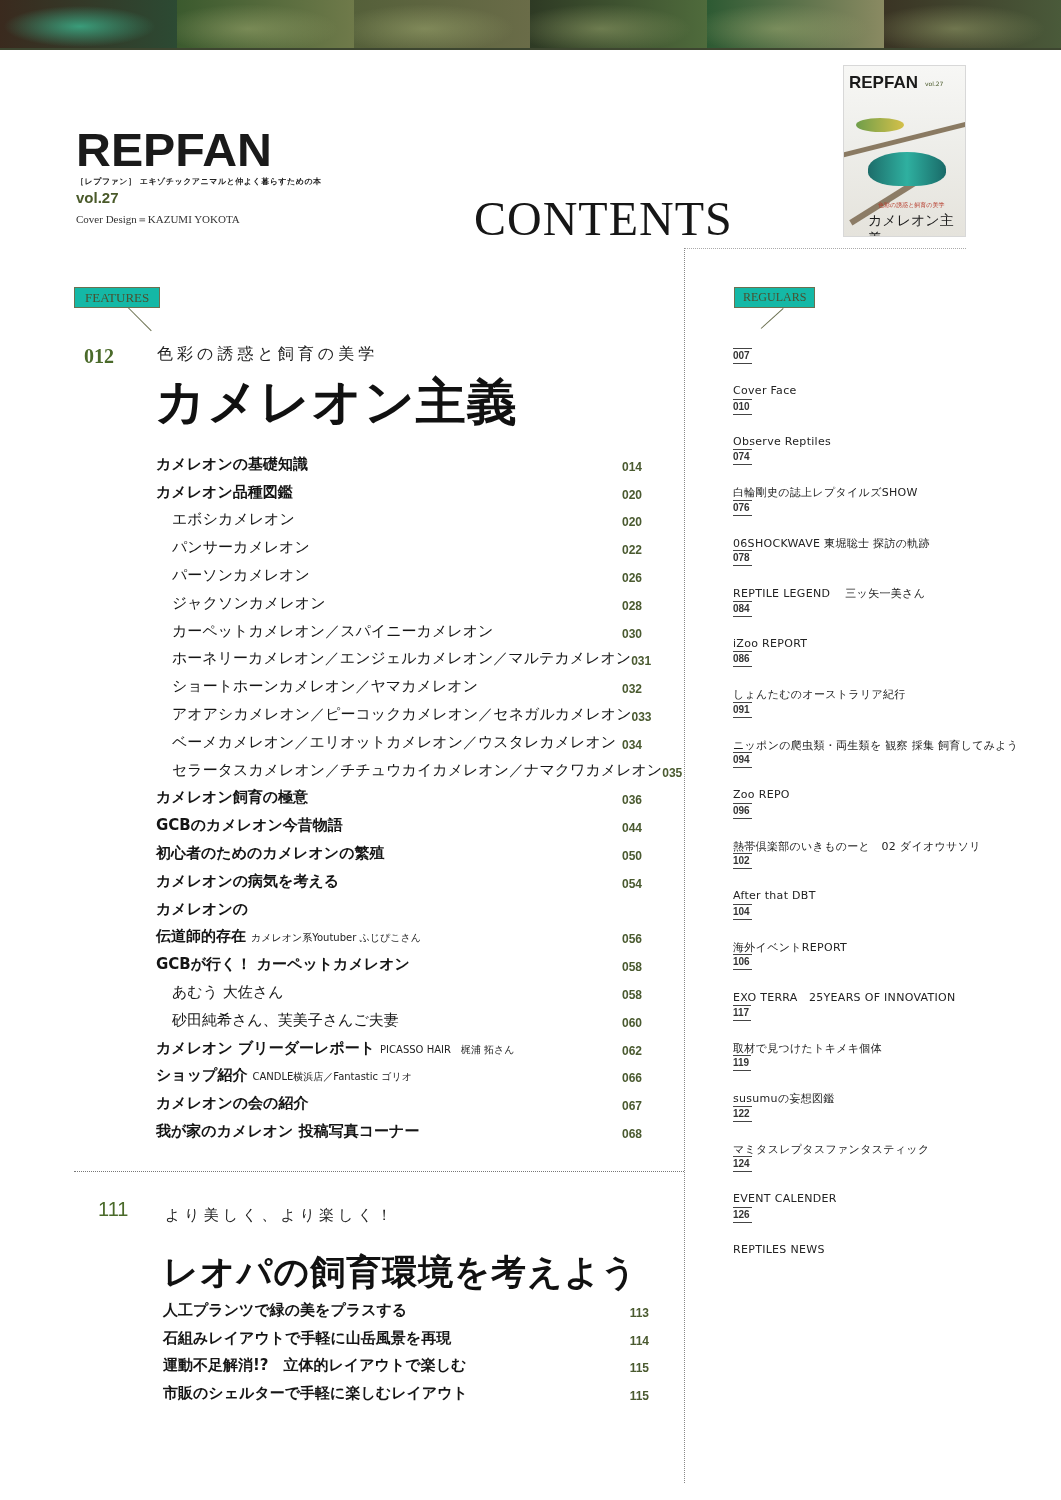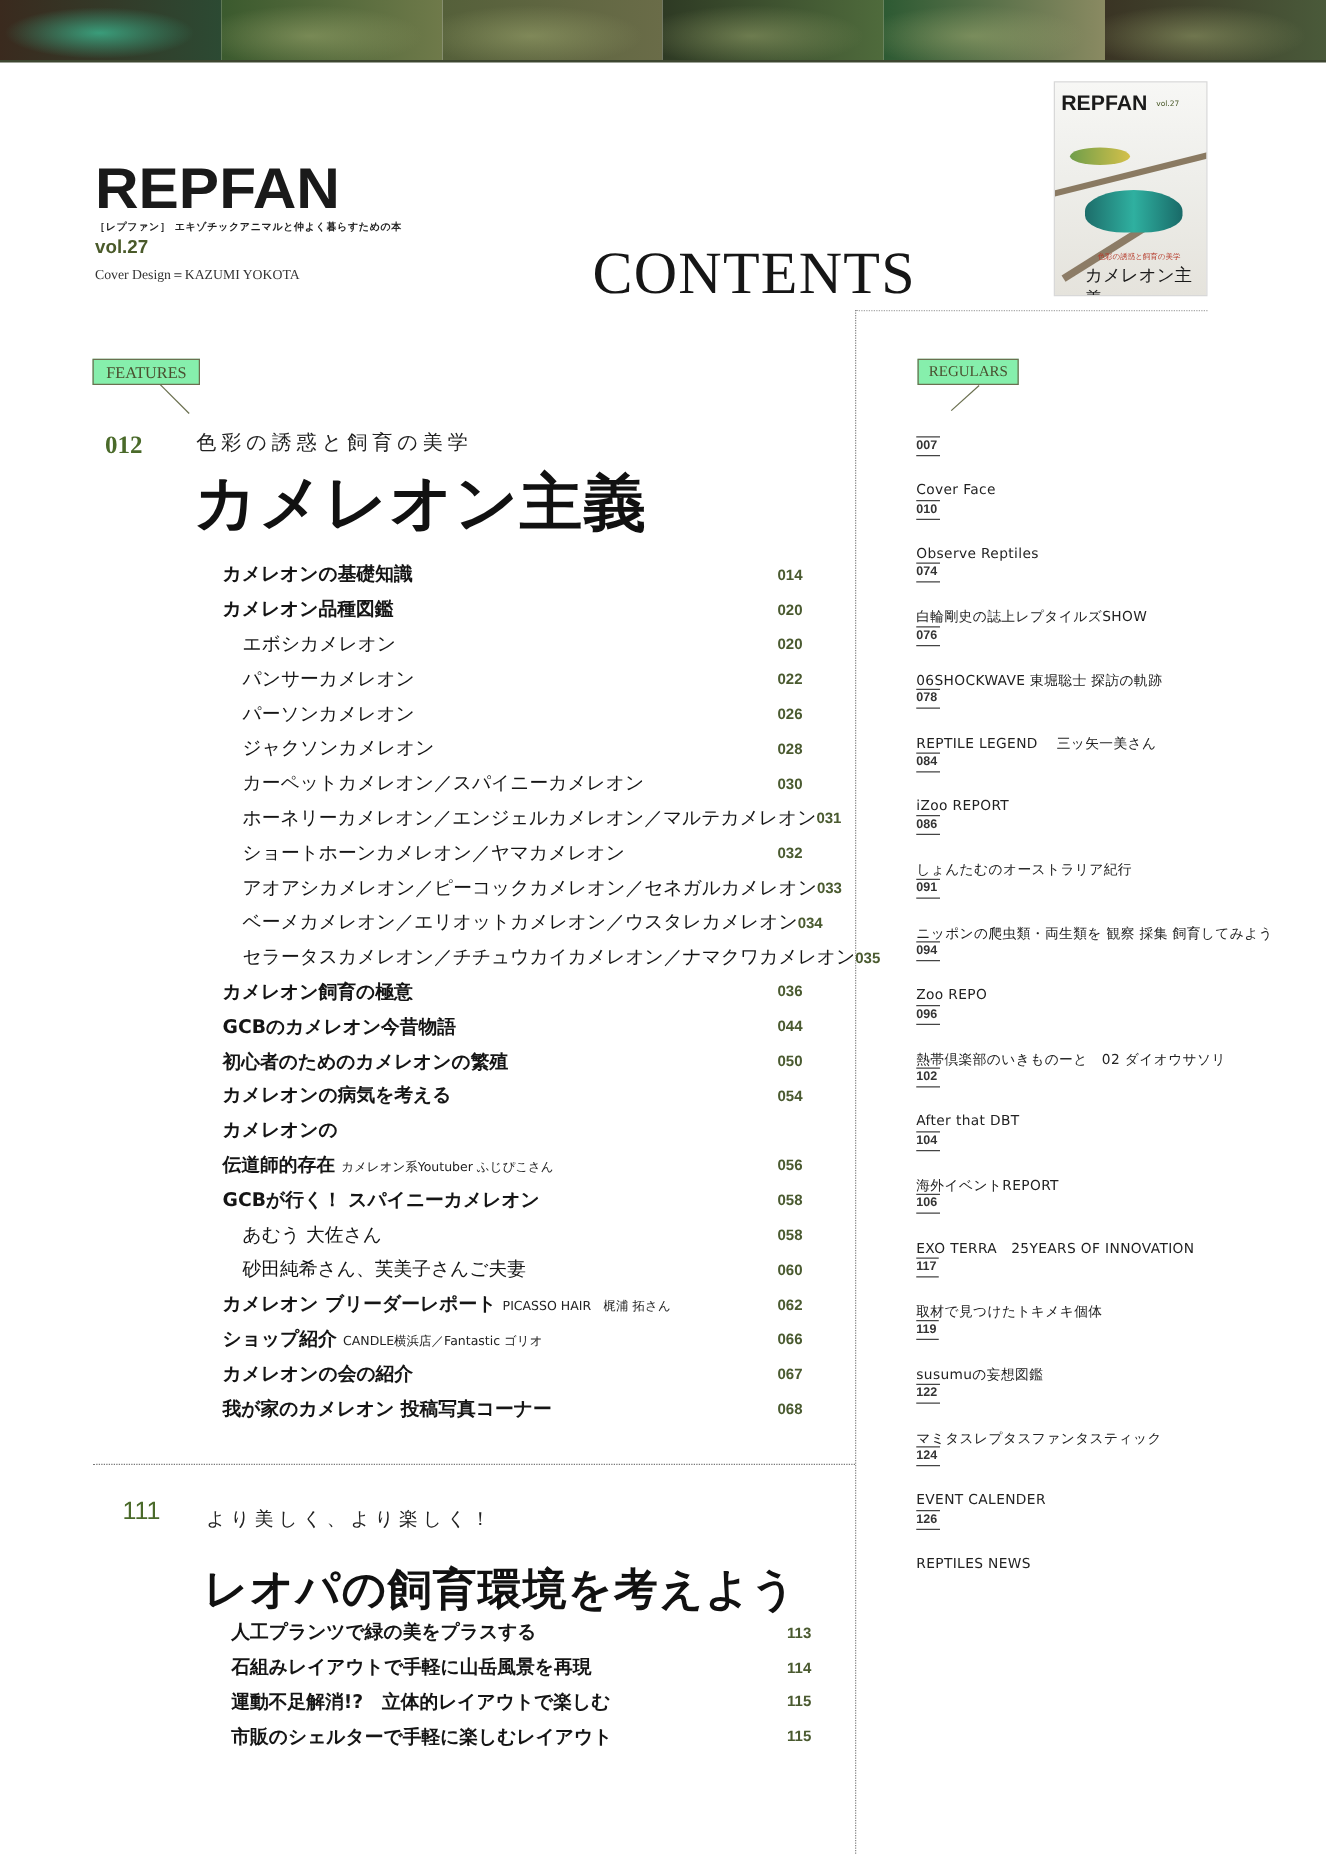--- a/index.html
+++ b/index.html
@@ -57,30 +57,30 @@
   .cover .csub { position: absolute; left: 34px; top: 135px; font-size: 6px; color: #b53a2a; }
   .cover .cmain { position: absolute; left: 24px; top: 146px; font-family: "Liberation Serif", serif; font-size: 14px; color: #1a1a1a; }
 
   .divider-h { position: absolute; left: 74px; top: 1171px; width: 610px; border-top: 1px dotted #777; }
   .divider-v { position: absolute; left: 684px; top: 248px; height: 1235px; border-left: 1px dotted #888; }
   .divider-top { position: absolute; left: 684px; top: 248px; width: 282px; border-top: 1px dotted #aaa; }
 
   .label-box {
     position: absolute; border: 1px solid #6b7050;
     font-family: "Liberation Serif", serif; color: #4a5030;
-    padding: 2px 10px; font-size: 13px; line-height: 15px; background: #86efac;
+    padding: 2px 10px; font-size: 13px; line-height: 15px; background: #14b8a6;
   }
   .label-line { position: absolute; height: 1px; background: #6b7050; transform-origin: left center; }
 
   .feat-num { position: absolute; font-family: Liberation Serif, serif; font-weight: bold; color: #4a6a2a; font-size: 20px; }
   .feat-sub { position: absolute; font-size: 16px; letter-spacing: 4px; color: #222; }
   .feat-title { position: absolute; font-weight: bold; color: #111; letter-spacing: 1px; }
 
   .toc { position: absolute; left: 156px; width: 486px; }
-  .toc .row { height: 27.8px; display: flex; align-items: center; justify-content: space-between; margin-left: 22px; }
+  .toc .row { height: 27.8px; display: flex; align-items: flex-end; justify-content: space-between; }
   .toc .row .t { font-size: 15px; color: #151515; white-space: nowrap; }
   .toc .row.main .t { font-weight: bold; }
   .toc .row.sub .t { padding-left: 16px; font-weight: normal; }
   .toc .row .note { font-size: 10px; font-weight: normal; margin-left: 5px; color: #222; }
   .toc .row .p { font-family: "Liberation Sans", sans-serif; font-weight: bold; font-size: 12px; color: #4a5a30; width: 30px; text-align: right; }
 
   .regs { position: absolute; left: 733px; top: 344px; width: 260px; }
   .regs .item { height: 50.5px; }
   .regs .num {
     display: inline-block; font-family: "Liberation Sans", sans-serif; font-size: 10px; font-weight: bold;
@@ -199,21 +199,21 @@
     </div>
   <div class="row main">
       <span class="t">カメレオンの</span>
       <span class="p"></span>
     </div>
   <div class="row main">
       <span class="t"><span>伝道師的存在</span><span class="note">カメレオン系Youtuber ふじぴこさん</span></span>
       <span class="p">056</span>
     </div>
   <div class="row main">
-      <span class="t">GCBが行く！ スパイニーカメレオン</span>
+      <span class="t">GCBが行く！ カーペットカメレオン</span>
       <span class="p">058</span>
     </div>
   <div class="row sub">
       <span class="t">あむう 大佐さん</span>
       <span class="p">058</span>
     </div>
   <div class="row sub">
       <span class="t">砂田純希さん、芙美子さんご夫妻</span>
       <span class="p">060</span>
     </div>

